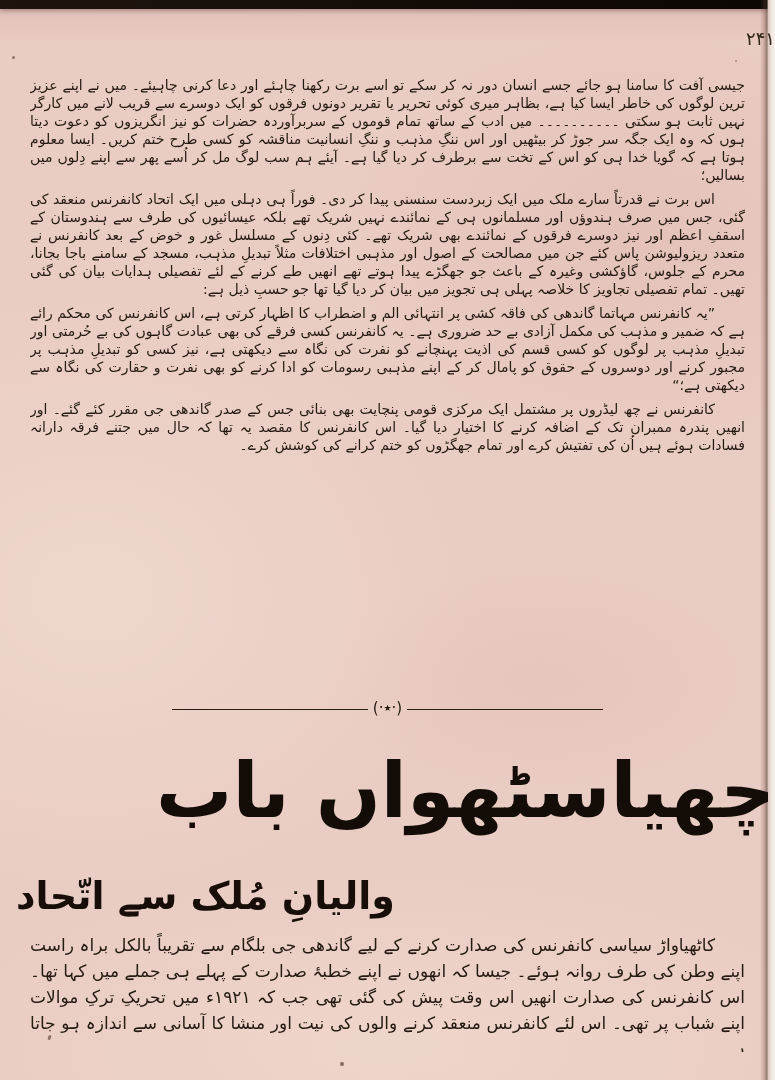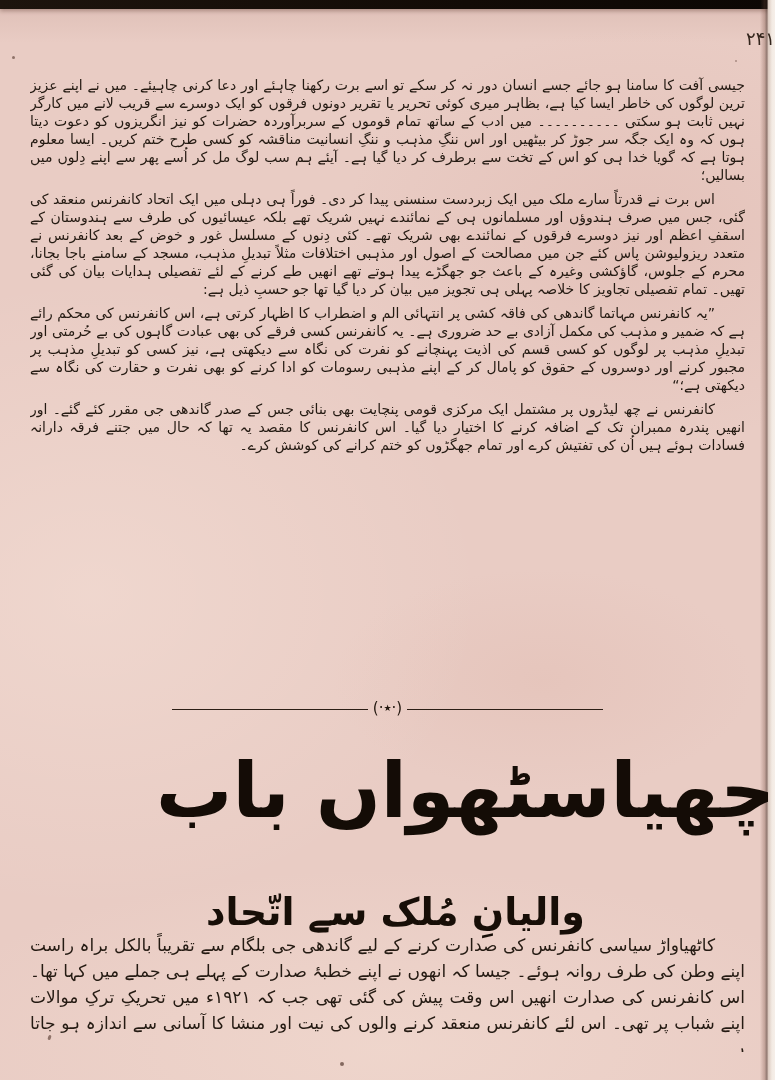--- a/index.html
+++ b/index.html
@@ -67,22 +67,22 @@
     margin:0;
     text-align:right;
     direction:rtl;
     font-size:76px;line-height:130px;
     font-weight:bold;
     color:#140c06;
     letter-spacing:-1px;
   }
   .chapter-subtitle{
     position:absolute;top:866px;left:16px;right:0;
-    margin:16px;
-    text-align:center;
+    margin:0;
+    text-align:left;
     direction:rtl;
     font-size:38px;line-height:60px;
     font-weight:bold;
     color:#170e07;
   }
   .footer-text{
     position:absolute;top:932px;right:30px;left:30px;
     max-height:120px;overflow:hidden;
     direction:rtl;
     text-align:justify;

